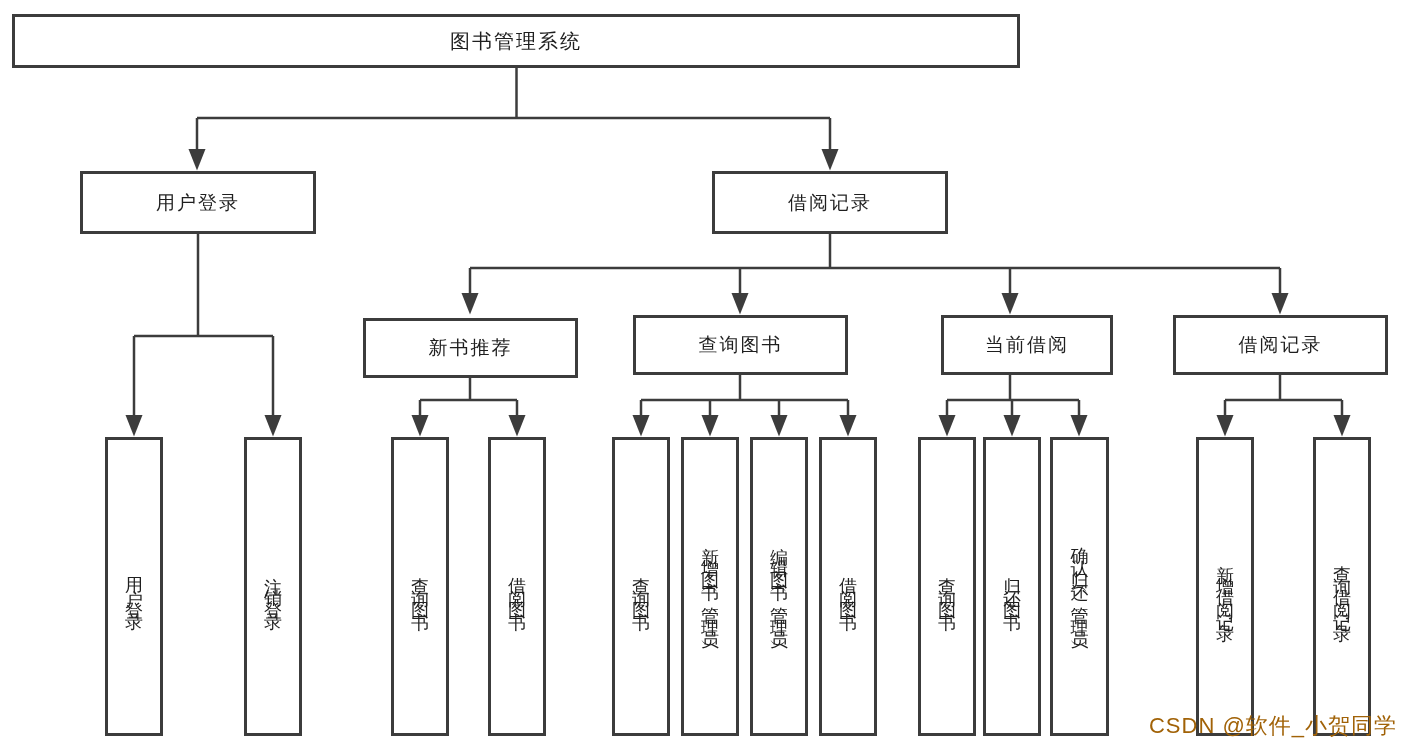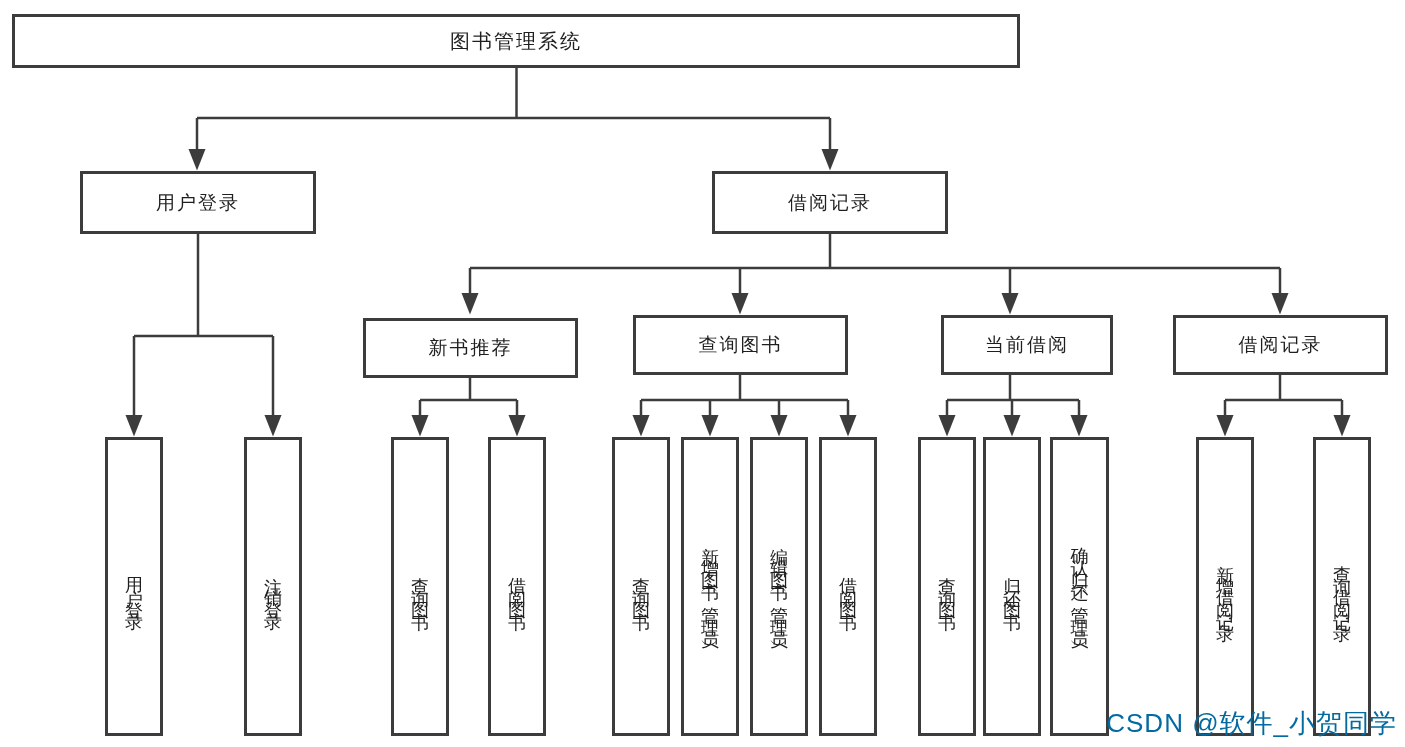--- a/index.html
+++ b/index.html
@@ -31,22 +31,22 @@
     writing-mode:vertical-rl;
     text-orientation:mixed;
     font-size:18px;
     line-height:1;
     letter-spacing:12px;
   }
   .watermark{
     position:absolute;
     right:8px;
     bottom:6px;
-    font-size:26px;
-    color:#0369a1;
+    font-size:22px;
+    color:#a16207;
     letter-spacing:1px;
     white-space:nowrap;
   }
 </style>
 </head>
 <body>
 
 <div class="canvas">
 
   <svg width="1405" height="747" viewBox="0 0 1405 747">

